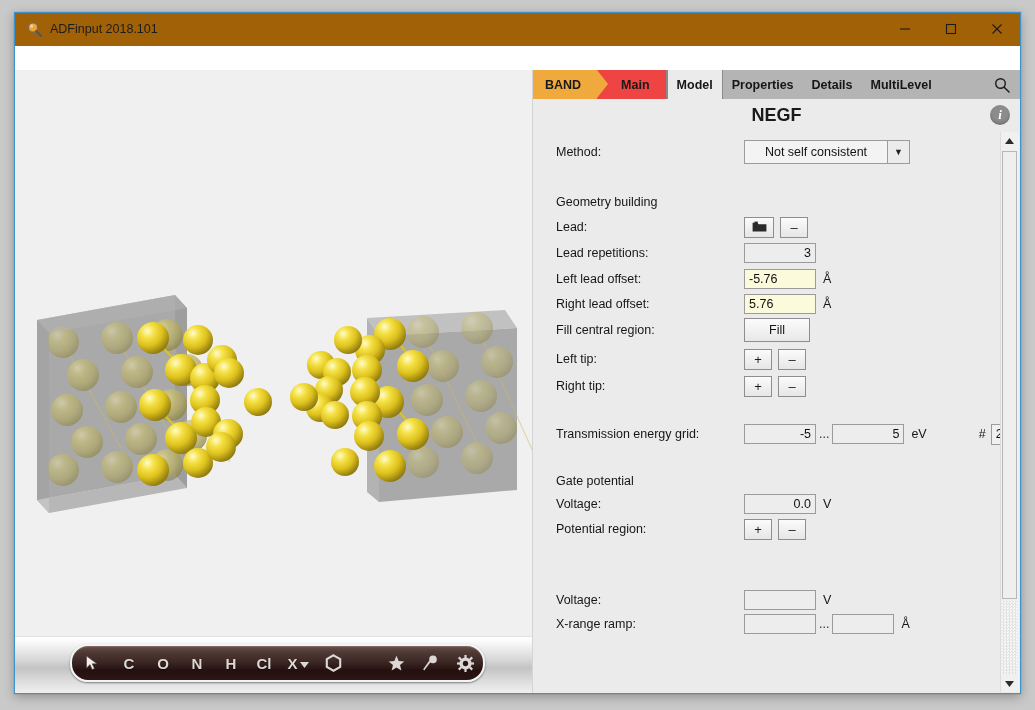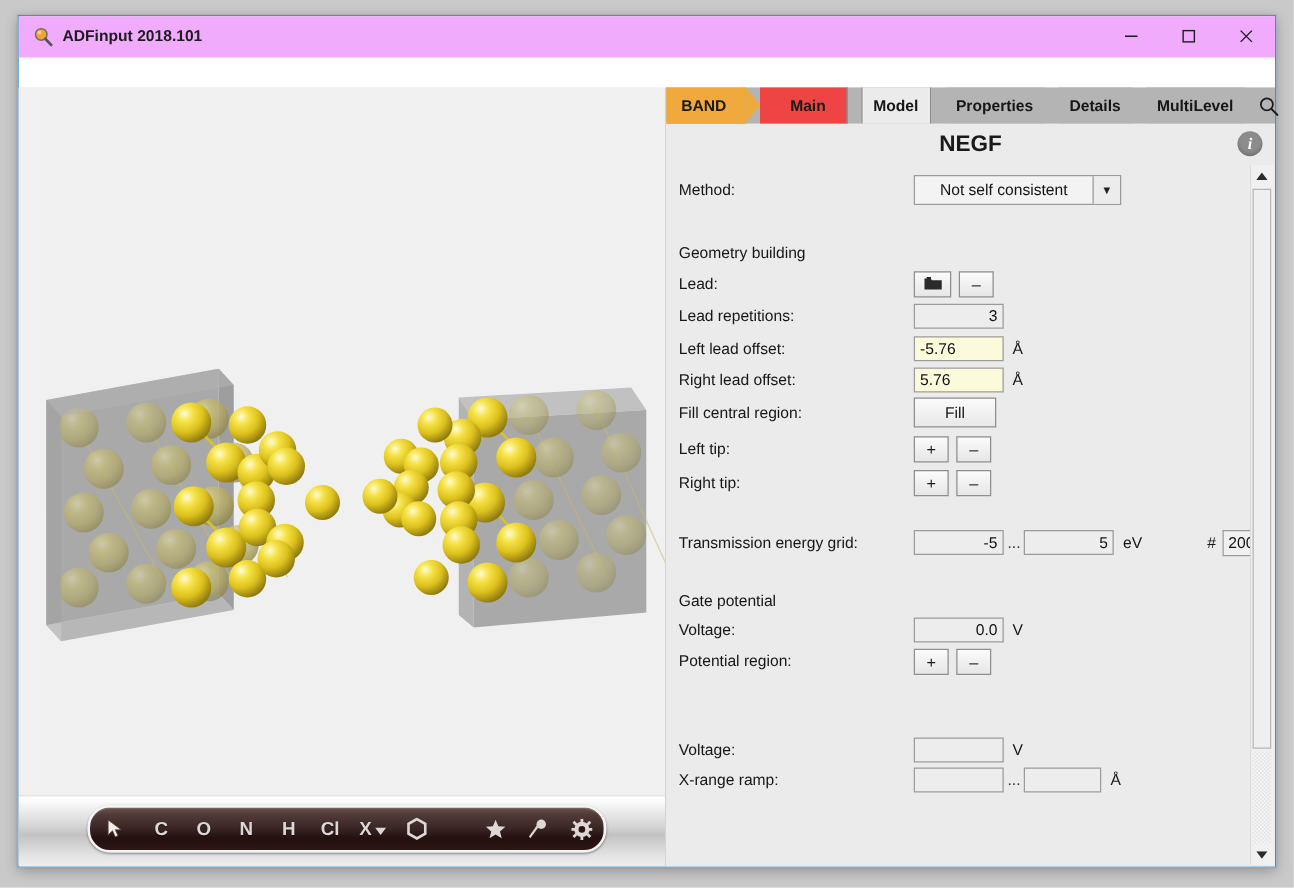--- a/index.html
+++ b/index.html
@@ -12,21 +12,21 @@
   
   #window{
     position:absolute;left:14px;top:12px;width:1007px;height:682px;
     background:#ffffff;
     border:1px solid #3d92d0;
     box-sizing:border-box;
     box-shadow:0 3px 10px rgba(0,0,0,.28), 0 0 0 1px rgba(0,0,0,.05);
   }
   
   #titlebar{
-    position:relative;height:33px;background:#f0abfc;font-weight:bold;
+    position:relative;height:33px;background:#a16207;
   }
   #title-icon{
     position:absolute;left:11px;top:8px;width:17px;height:17px;
   }
   #title-text{
     position:absolute;left:35px;top:8px;font-size:12.5px;color:#1c1c1c;
     line-height:17px;white-space:nowrap;
   }
   .wbtn{
     position:absolute;top:0;width:46px;height:32px;
@@ -77,21 +77,21 @@
     user-select:none;
   }
   
   #panel{
     position:absolute;left:517px;top:0;right:0;bottom:0;
     background:#ebebeb;border-left:1px solid #d4d4d4;
   }
   
   #tabbar{
     position:relative;height:29px;background:#b4b4b4;
-    display:flex;align-items:stretch;gap:11px;
+    display:flex;align-items:stretch;
   }
   #tab-band{
     position:relative;background:#f0a93c;color:#1a1a1a;
     font-size:12.5px;font-weight:bold;
     display:flex;align-items:center;padding-left:12px;padding-right:16px;
     z-index:3;
   }
   #tab-band:after{
     content:"";position:absolute;right:-11px;top:0;
     width:0;height:0;border-top:14.5px solid transparent;
@@ -125,21 +125,21 @@
     display:flex;align-items:center;justify-content:center;
     font-family:"Liberation Serif", serif;
     box-shadow:inset 0 -2px 3px rgba(0,0,0,.18);
   }
   
   #form{
     position:absolute;left:0;top:62px;right:19px;bottom:0;
     background:#ebebeb;overflow:hidden;
   }
   .row{
-    position:absolute;left:10px;right:0;height:22px;display:flex;align-items:center;
+    position:absolute;left:23px;right:0;height:22px;display:flex;align-items:center;
   }
   .lbl{font-size:12.5px;color:#161616;white-space:nowrap;}
   .sec{font-size:12.5px;color:#161616;white-space:nowrap;}
   .fld-col{position:absolute;left:188px;}
   .unit{font-size:12.5px;color:#161616;margin-left:7px;}
   input[type=text]{
     font-family:"Liberation Sans", sans-serif;font-size:12.5px;color:#111;
     border:1px solid #9b9b9b;background:#ededed;
     height:20px;box-sizing:border-box;padding:0 4px;text-align:right;
     outline:none;

